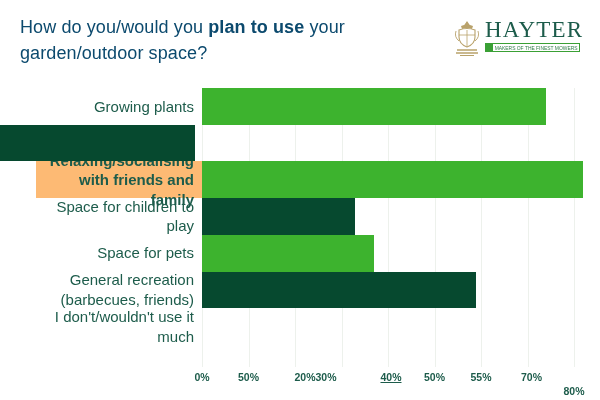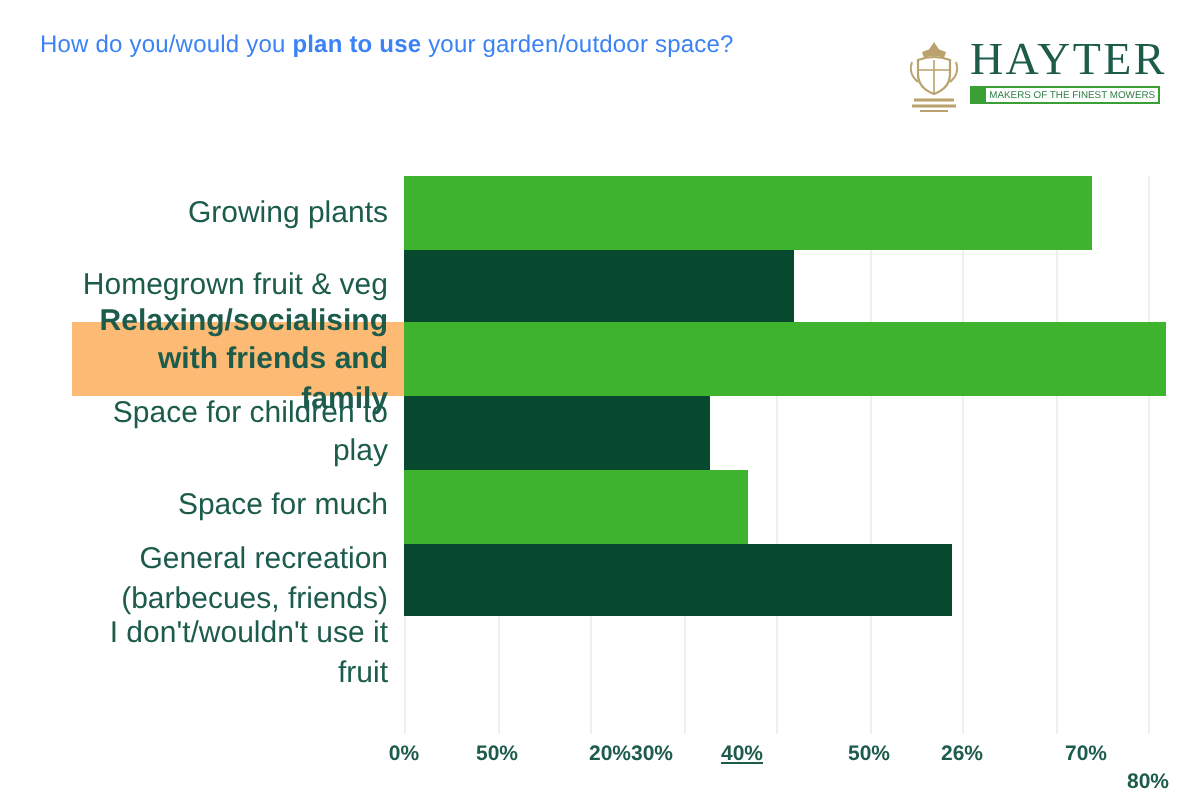--- a/index.html
+++ b/index.html
@@ -2,21 +2,21 @@
 <html><head>
 <meta charset="utf-8">
 <style>
   * { margin:0; padding:0; box-sizing:border-box; }
   html,body { width:600px; height:400px; }
   body { font-family:"Liberation Sans", sans-serif; background:#ffffff; overflow:hidden; }
   .page { position:relative; width:600px; height:400px; background:#fff; }
 
   
   .title { position:absolute; left:20px; top:14px; width:412px;
-           font-size:12px; line-height:1.45; color:#3b82f6; font-weight:400; letter-spacing:.1px; }
+           font-size:18px; line-height:1.45; color:#0c4a6e; font-weight:400; letter-spacing:.1px; }
   .title b { font-weight:700; }
 
   
   .logo { position:absolute; left:452px; top:18px; width:132px; height:40px; display:flex; align-items:flex-start; }
   .crest { width:30px; height:38px; flex:0 0 30px; margin-top:1px; }
   .logo-right { margin-left:3px; display:flex; flex-direction:column; }
   .logo-word { font-family:"Liberation Serif", serif; font-size:23px; line-height:1;
                color:#1d5c4b; letter-spacing:1.2px; font-weight:400; }
   .logo-tagline { margin-top:2px; width:95px; height:9px; border:1px solid #3aa035;
                   display:flex; align-items:center; }
@@ -82,23 +82,20 @@
   <div class="rows" id="rows">
       <div class="row">
         <div class="label-cell">
           <div class="label-inner">Growing plants</div>
         </div>
         <div class="plot-cell">
           <div class="bar" style="width: 344.1px; background: rgb(61, 179, 46);"></div>
         </div>
       </div>
       <div class="row">
-        <div class="label-cell">
-          <div class="label-inner">Homegrown fruit &amp; veg</div>
-        </div>
         <div class="plot-cell">
           <div class="bar" style="width: 195.3px; background: rgb(6, 73, 47);"></div>
         </div>
       </div>
       <div class="row highlight">
         <div class="label-cell">
           <div class="label-inner">Relaxing/socialising with friends and family</div>
         </div>
         <div class="plot-cell">
           <div class="bar" style="width: 381.3px; background: rgb(61, 179, 46);"></div>
@@ -107,48 +104,48 @@
       <div class="row">
         <div class="label-cell">
           <div class="label-inner">Space for children to play</div>
         </div>
         <div class="plot-cell">
           <div class="bar" style="width: 153.45px; background: rgb(6, 73, 47);"></div>
         </div>
       </div>
       <div class="row">
         <div class="label-cell">
-          <div class="label-inner">Space for much</div>
+          <div class="label-inner">Space for pets</div>
         </div>
         <div class="plot-cell">
           <div class="bar" style="width: 172.05px; background: rgb(61, 179, 46);"></div>
         </div>
       </div>
       <div class="row">
         <div class="label-cell">
           <div class="label-inner">General recreation (barbecues, friends)</div>
         </div>
         <div class="plot-cell">
           <div class="bar" style="width: 274.35px; background: rgb(6, 73, 47);"></div>
         </div>
       </div>
       <div class="row">
         <div class="label-cell">
-          <div class="label-inner">I don't/wouldn't use it fruit</div>
+          <div class="label-inner">I don't/wouldn't use it much</div>
         </div>
         <div class="plot-cell">
           <div class="bar" style="width: 0px; background: rgb(61, 179, 46);"></div>
         </div>
       </div>
     </div>
   <div class="x-axis" id="xaxis">
       <div class="x-tick" style="left: 0px;">0%</div>
       <div class="x-tick" style="left: 46.5px;">50%</div>
       <div class="x-tick" style="left: 103px;">20%</div>
       <div class="x-tick" style="left: 124px;">30%</div>
-      <div class="x-tick" style="left: 169px; text-decoration: underline;">40%</div>
+      <div class="x-tick" style="left: 189px; text-decoration: underline;">40%</div>
       <div class="x-tick" style="left: 232.5px;">50%</div>
-      <div class="x-tick" style="left: 279px;">26%</div>
-      <div class="x-tick" style="left: 341px;">70%</div>
+      <div class="x-tick" style="left: 279px;">55%</div>
+      <div class="x-tick" style="left: 318px; text-align: right;">70%</div>
       <div class="x-tick" style="left: 372px; margin-top: 14px;">80%</div>
     </div>
 
 </div>
 
 </body></html>

